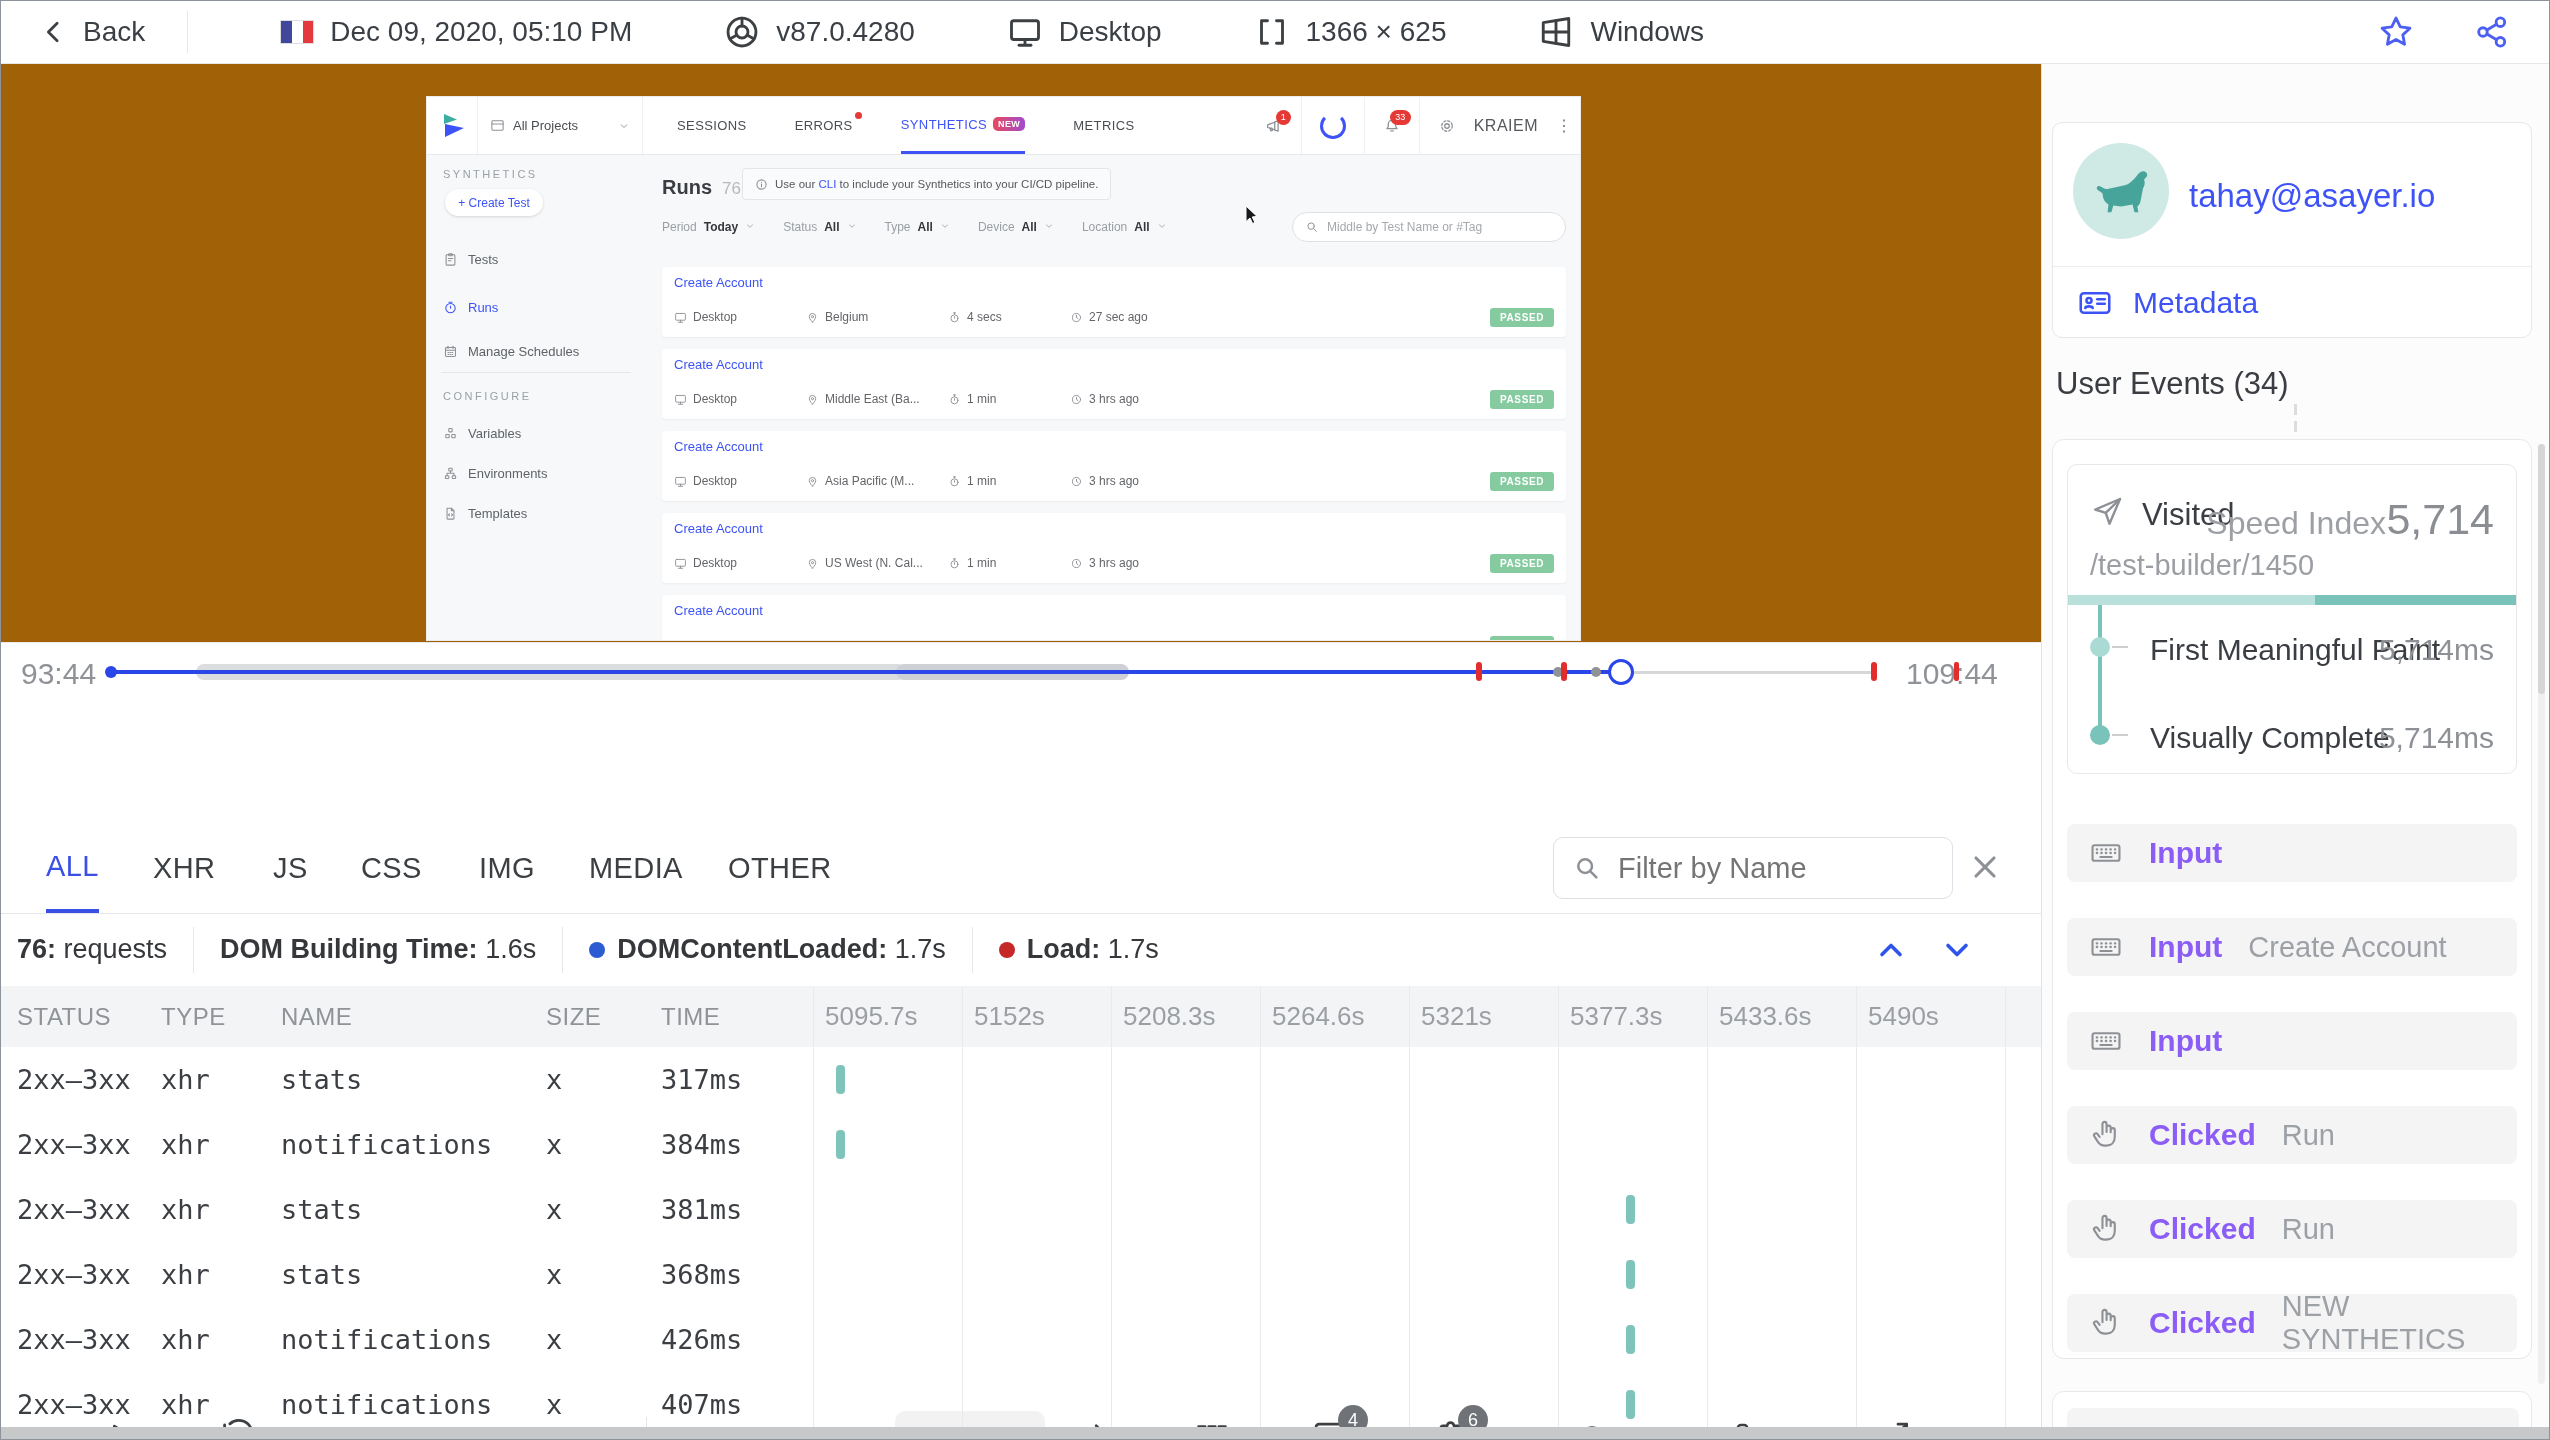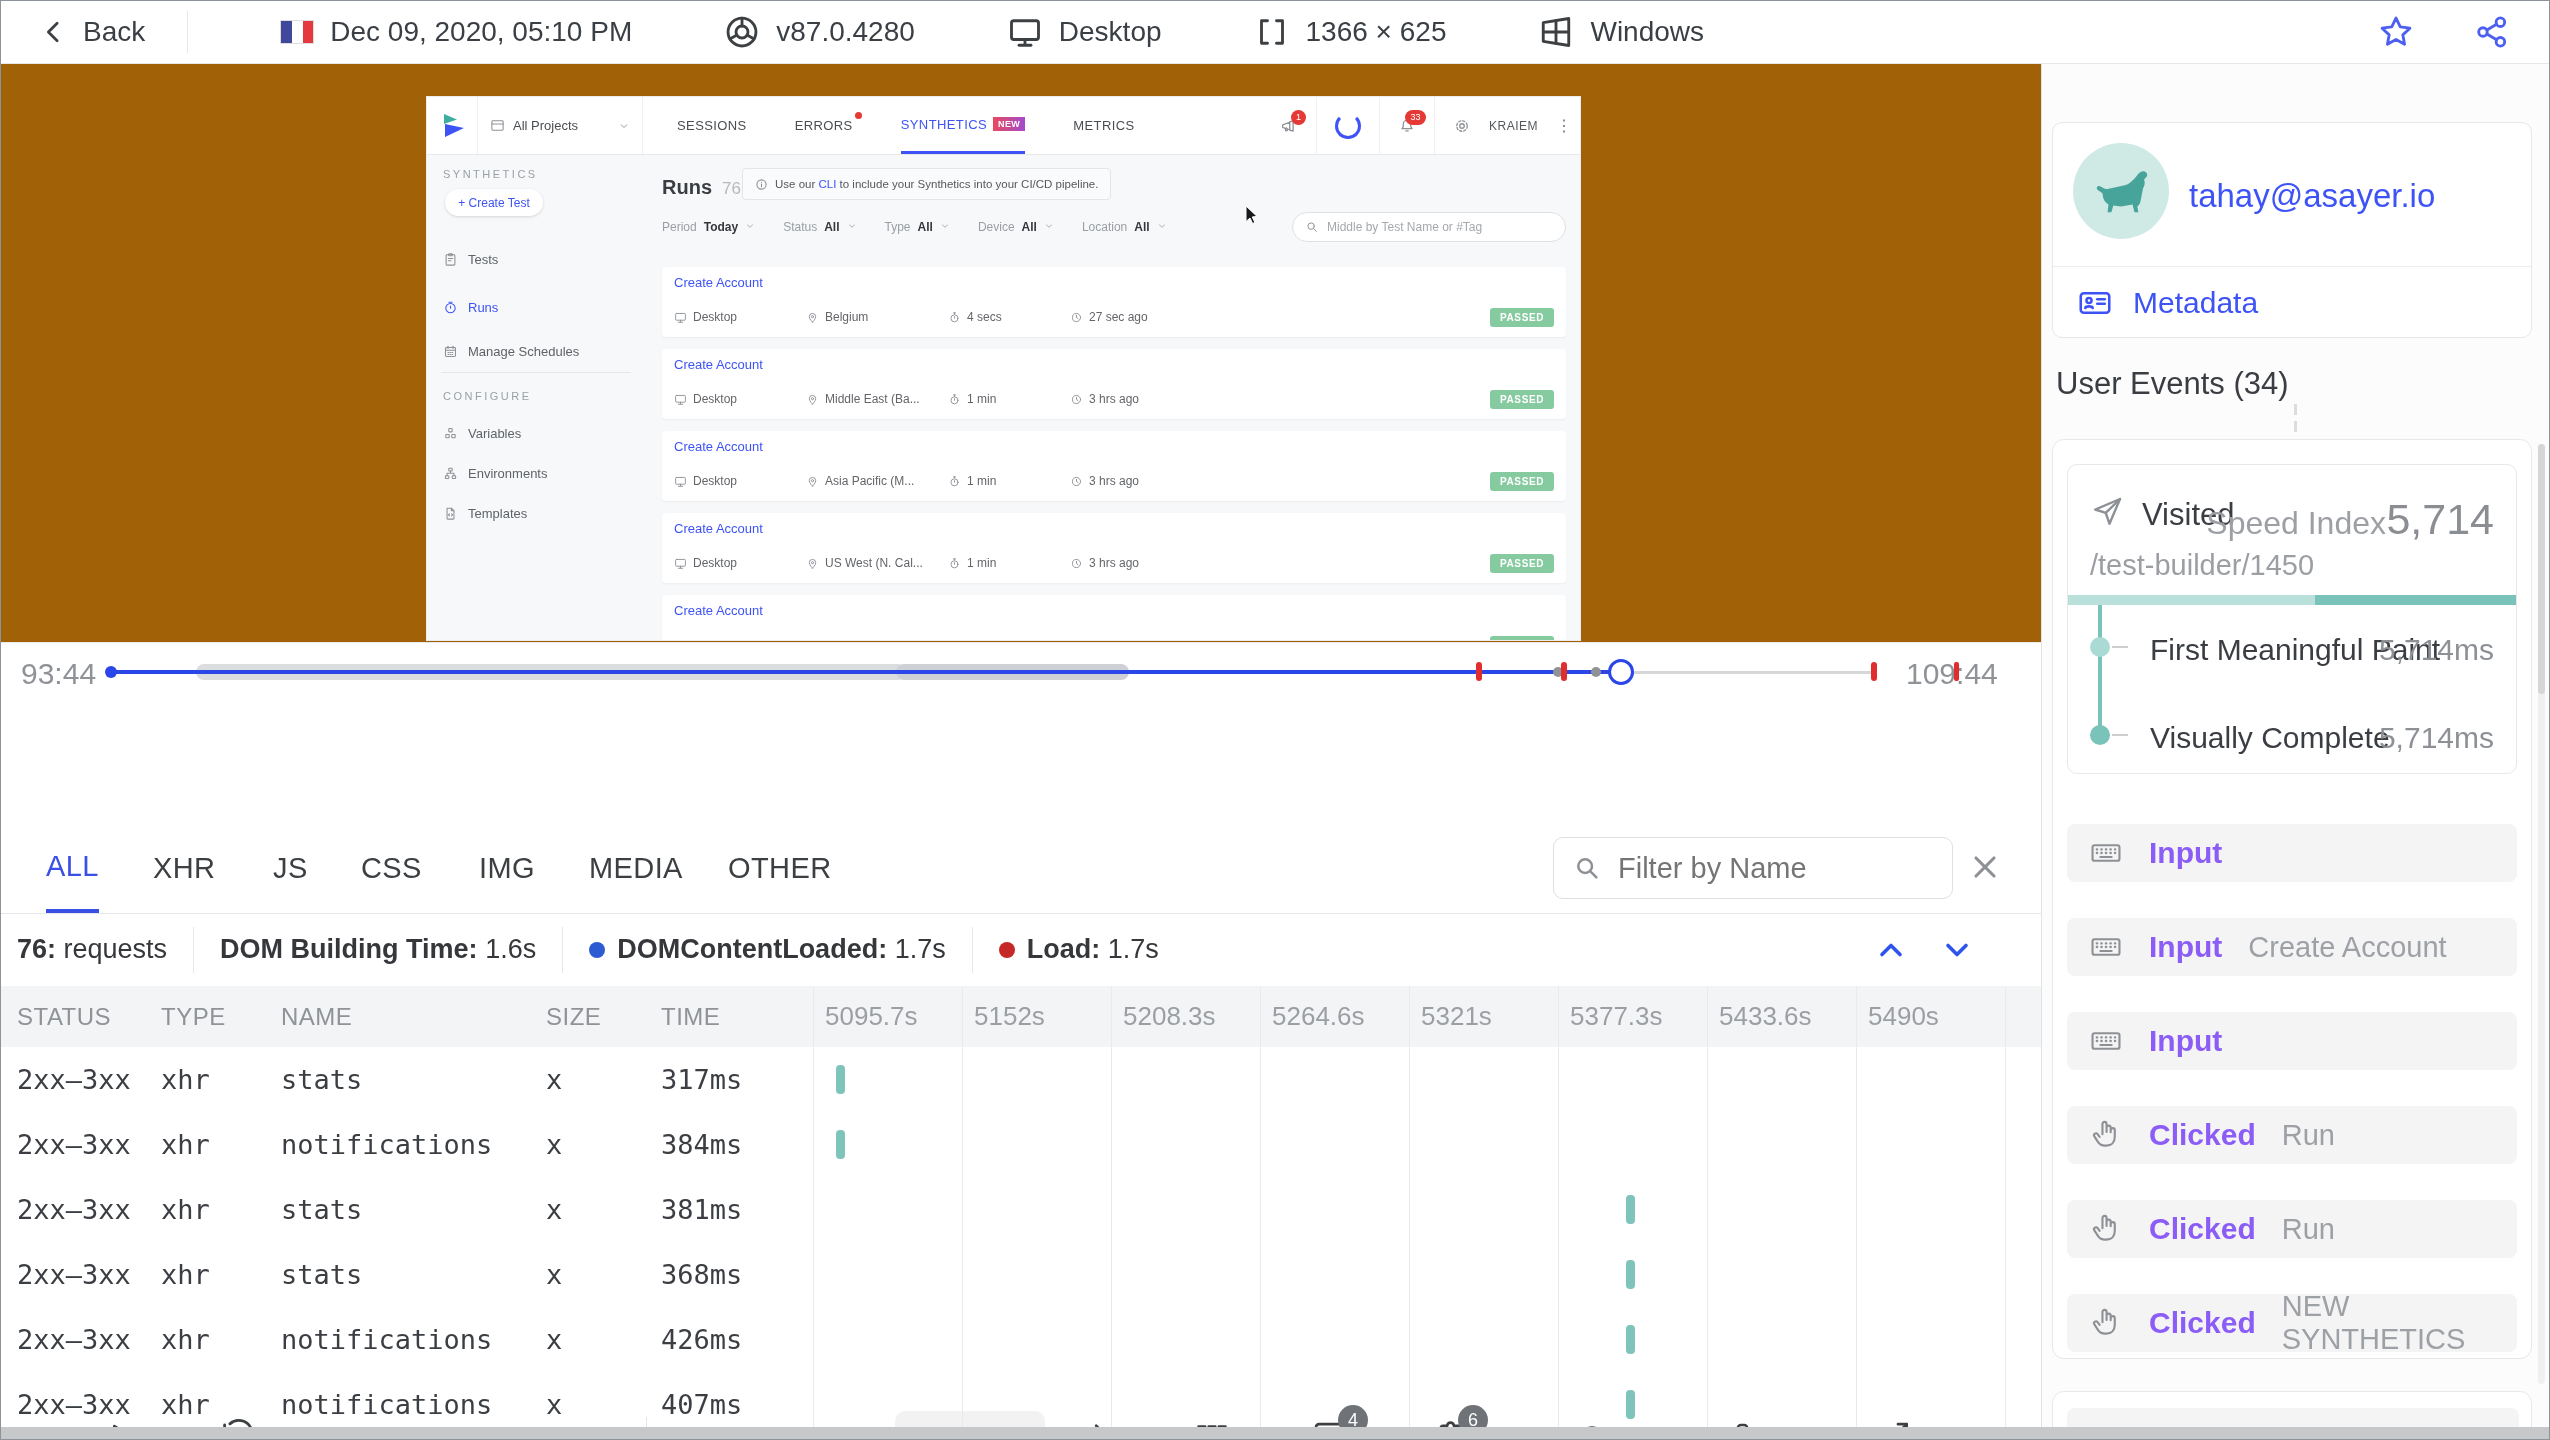--- a/index.html
+++ b/index.html
@@ -167,21 +167,21 @@
         <div class="abs" style="left:250px;top:0;display:flex;gap:48px">
           <div class="apptab">
               <span>SESSIONS</span>
             </div>
           <div class="apptab">
               <span>ERRORS</span>
               <span style="position:absolute;top:15px;right:-9px;width:7px;height:7px;border-radius:50%;background:#e53935"></span>
             </div>
           <div class="apptab" style="color:#3d53f5;border-bottom:3px solid #3d53f5">
               <span>SYNTHETICS</span>
-              <span style="margin-left:6px;font-size:9px;font-weight:bold;color:#fff;background:linear-gradient(90deg,#e9485c,#a24bcf);padding:2px 5px;border-radius:0">NEW</span>
+              <span style="margin-left:6px;font-size:9px;font-weight:bold;color:#fff;background:linear-gradient(90deg,#e9485c,#a24bcf);padding:2px 5px;border-radius:5px">NEW</span>
             </div>
           <div class="apptab">
               <span>METRICS</span>
             </div>
         </div>
         <div class="abs" style="right:8px;top:0;height:57px;display:flex;align-items:center;gap:18px">
           <span class="iconwrap">
               <svg width="18" height="18" viewBox="0 0 24 24" class="stg">
                 <path d="M3.5 10.5v3.5l9.5 3V7z"></path>
                 <path d="M13 17.5l4.5 1.2V5.3L13 6.5"></path>
@@ -199,21 +199,21 @@
               </svg>
               <span style="position:absolute;top:-7px;right:-10px;min-width:17px;height:15px;border-radius:8px;background:#e53935;color:#fff;font-size:9px;display:flex;align-items:center;justify-content:center;padding:0 2px">33</span>
             </span>
           <span style="width:1px;height:57px;background:#f0f0f0"></span>
           <span>
               <svg width="18" height="18" viewBox="0 0 24 24" class="stg">
                 <circle cx="12" cy="12" r="3"></circle>
                 <circle cx="12" cy="12" r="7" stroke-dasharray="3 2.5"></circle>
               </svg>
             </span>
-          <span style="font-size:12px;color:#55585c;letter-spacing:.5px">KRAIEM</span>
+          <span style="font-size:16px;color:#55585c;letter-spacing:.5px">KRAIEM</span>
           <span style="font-size:16px;color:#777">⋮</span>
         </div>
       </div>
 
       <div class="appsidebar">
         <div class="seclabel" style="top:14px">SYNTHETICS</div>
         <div class="abs" style="left:18px;top:35px;width:98px;height:27px;background:#fff;border-radius:14px;box-shadow:0 1px 3px rgba(0,0,0,.14);display:flex;align-items:center;justify-content:center;font-size:12px;color:#3d53f5;font-weight:500">+ Create Test</div>
         <div class="srow" style="top:98px">
             <span>
               <svg width="15" height="15" viewBox="0 0 24 24" class="stg">

